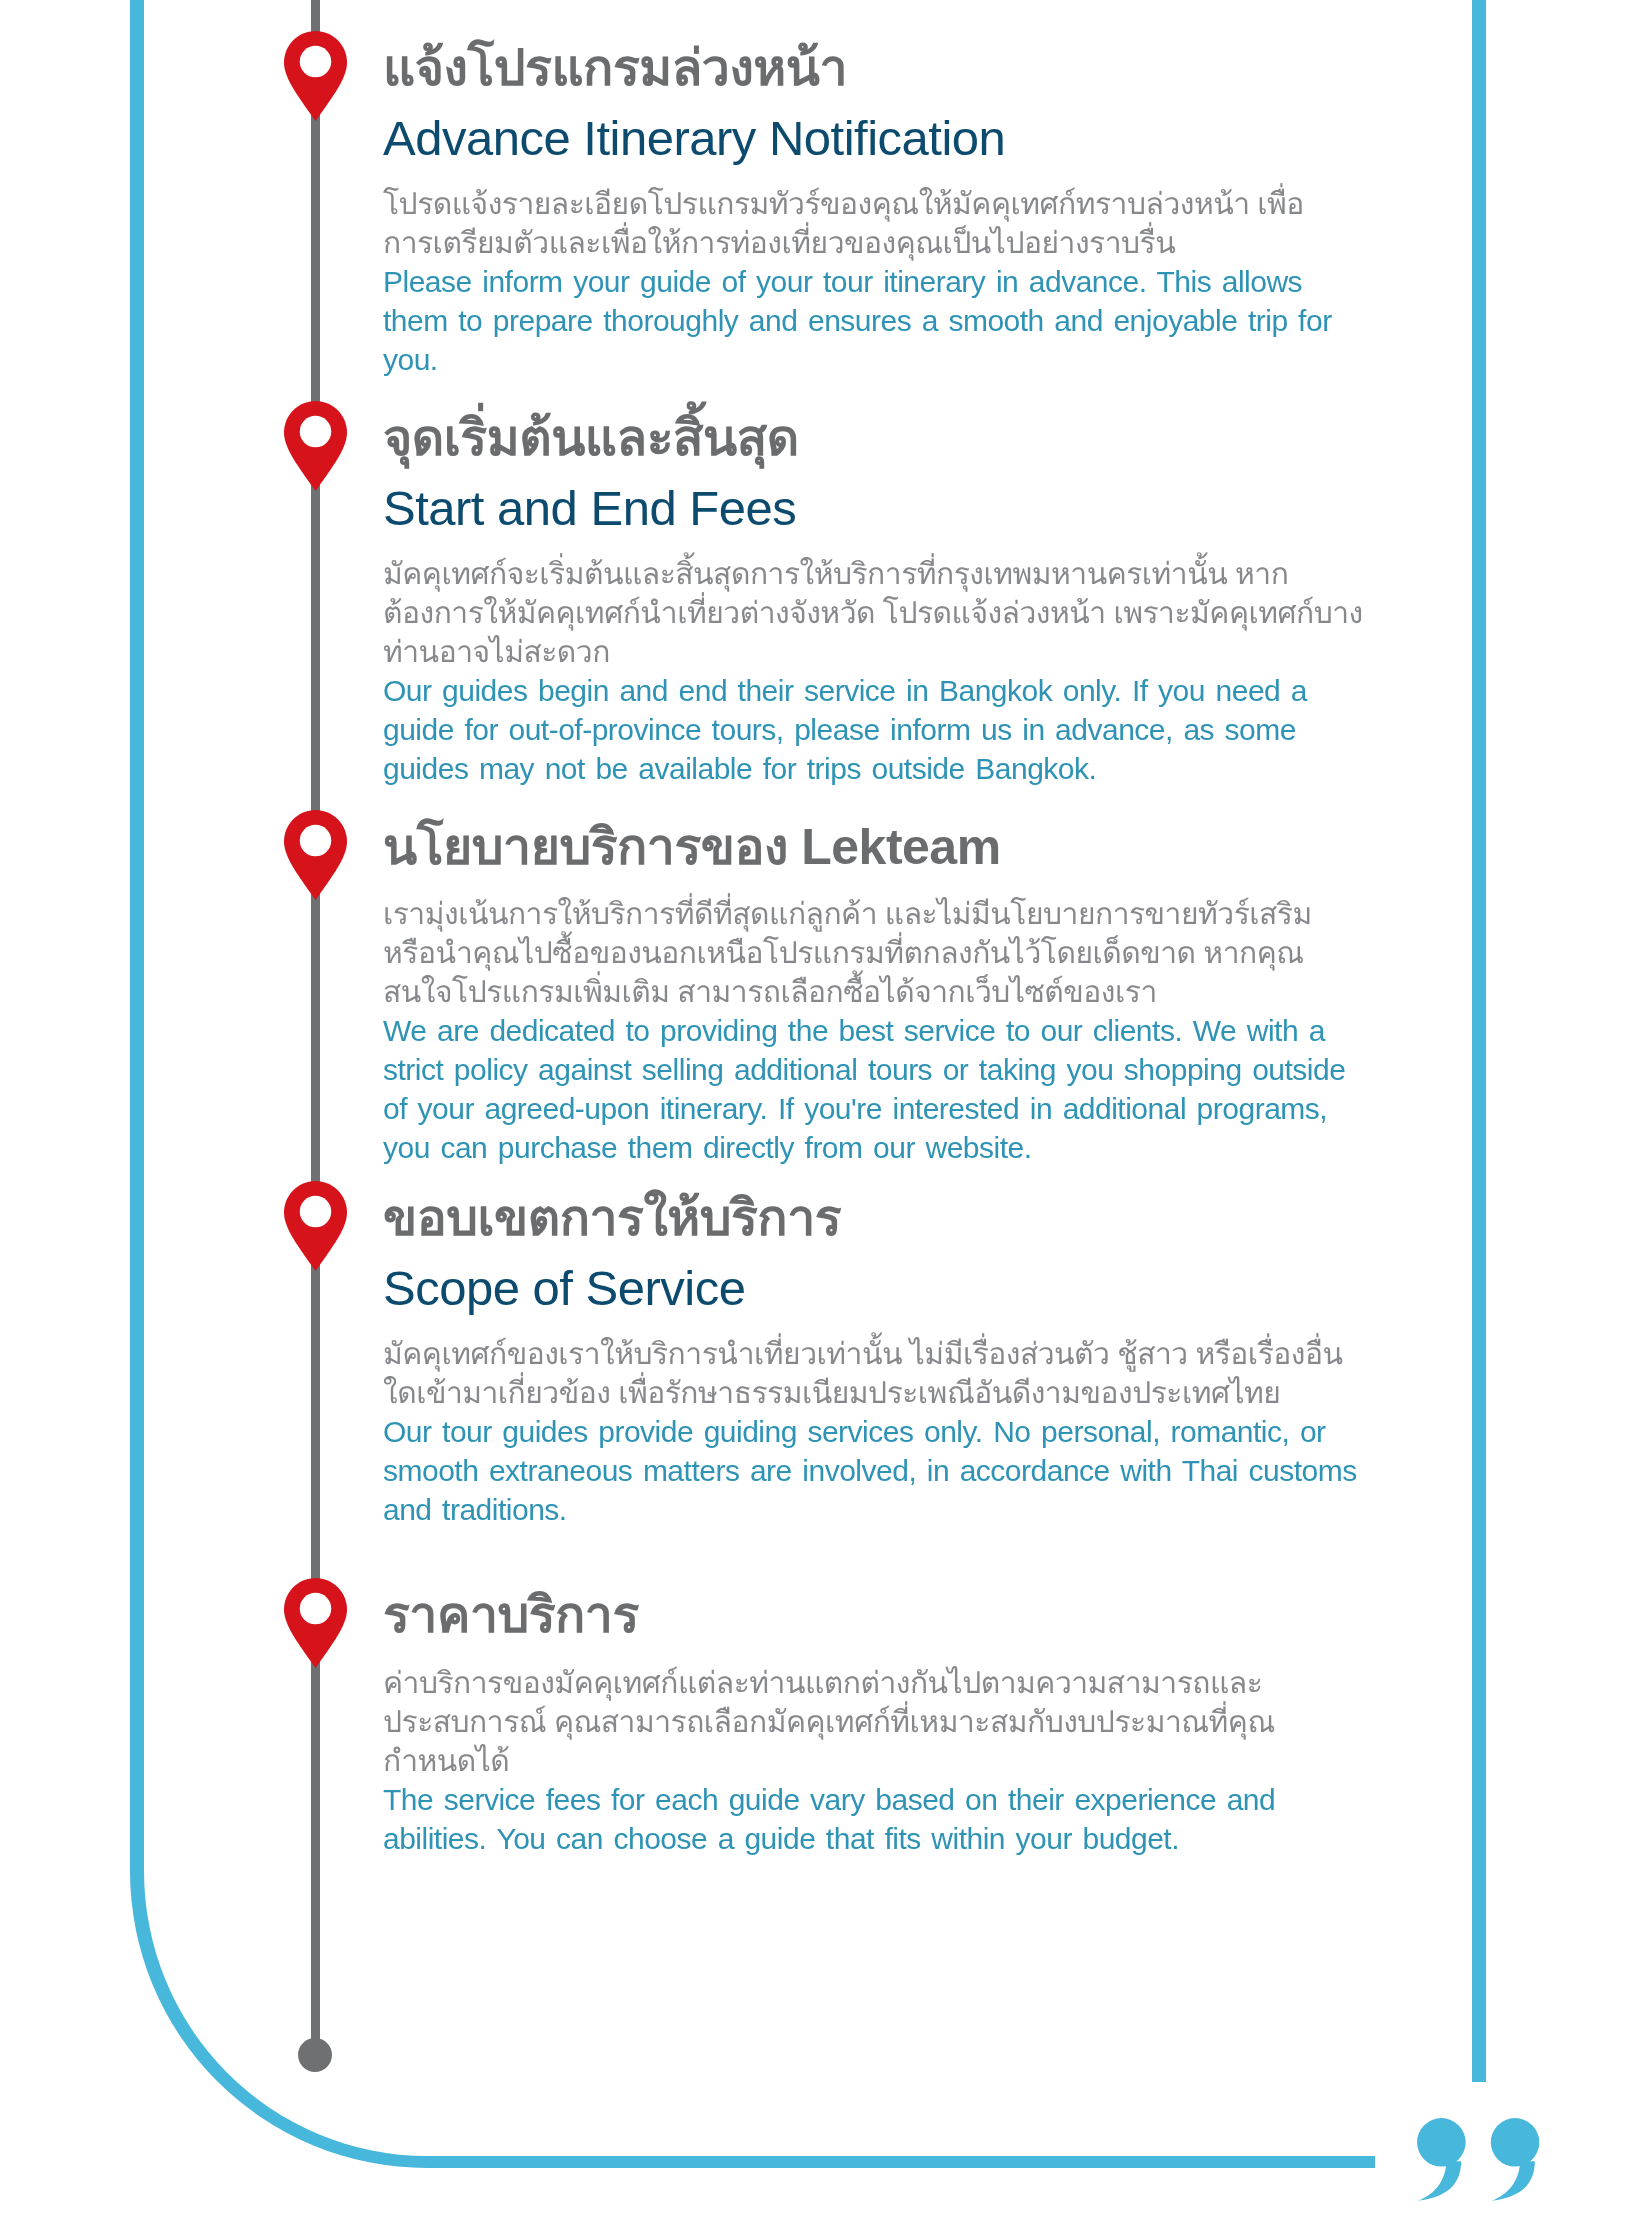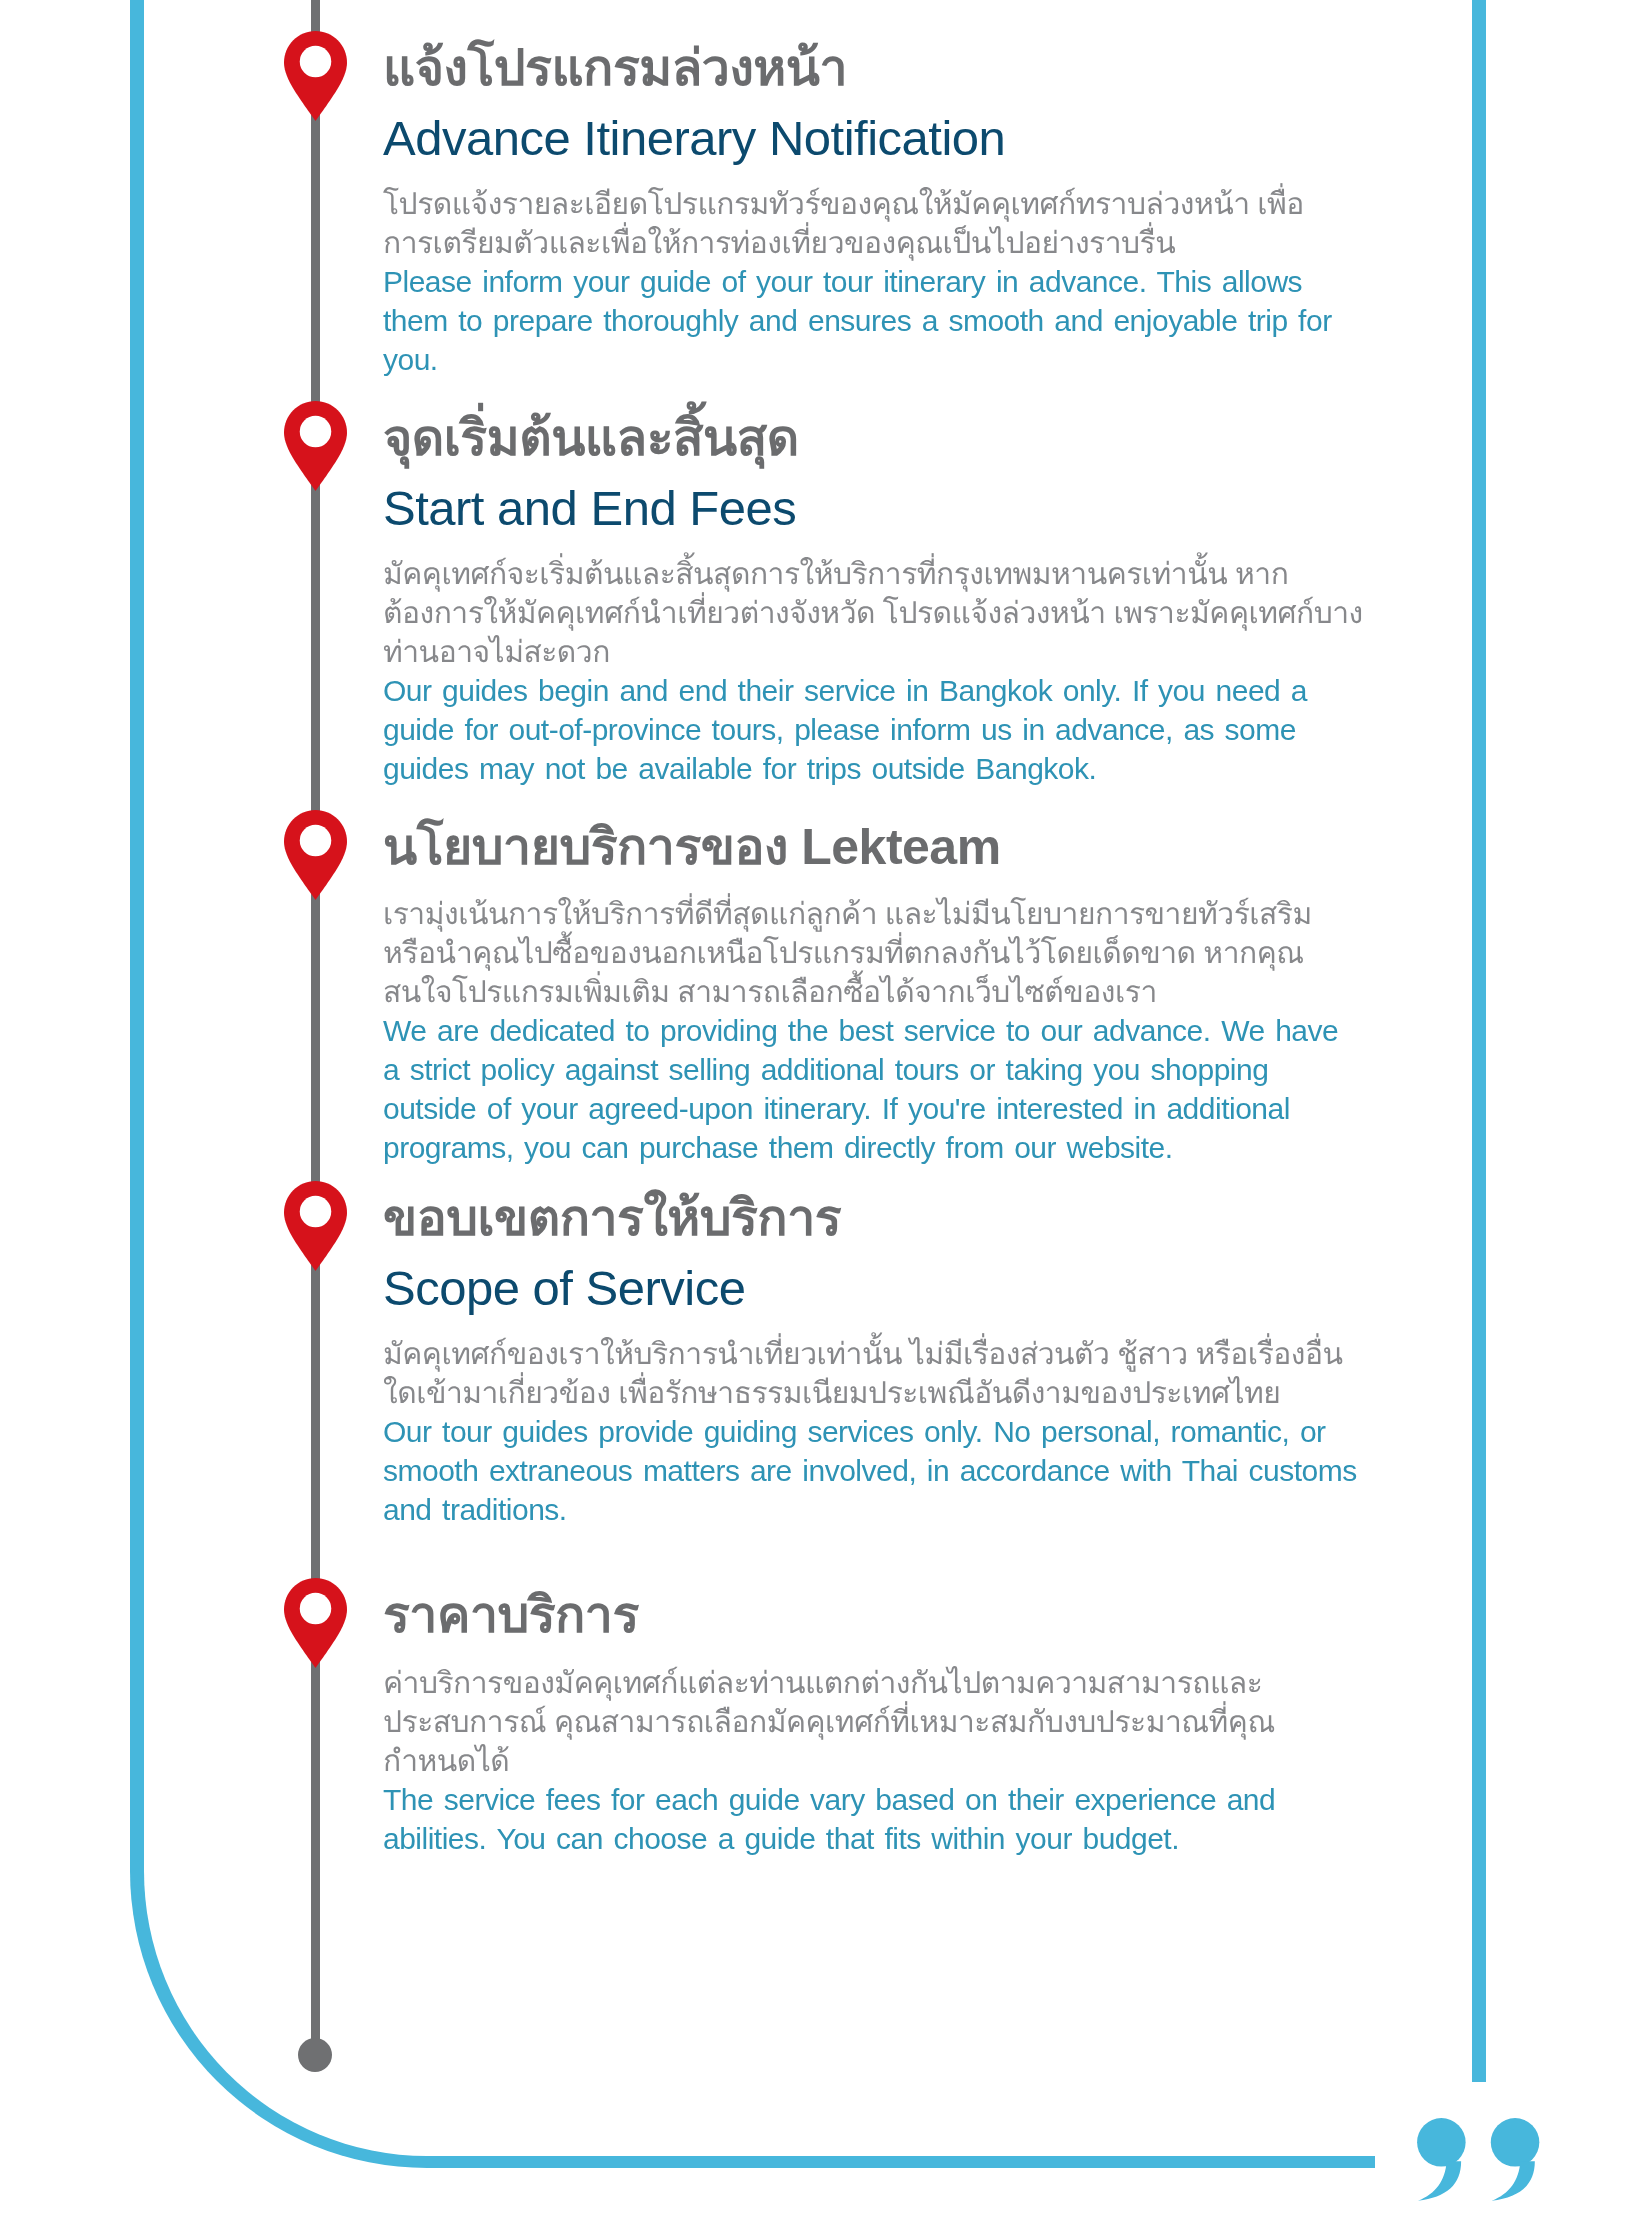--- a/index.html
+++ b/index.html
@@ -114,21 +114,21 @@
       <div class="en-body">Our guides begin and end their service in Bangkok only. If you need a guide for out-of-province tours, please inform us in advance, as some guides may not be available for trips outside Bangkok.</div>
     </div>
 
     <div class="section s3">
       <svg class="pin" viewBox="0 0 70 100">
         <path fill="#D6121B" d="M35 0C15.67 0 0 15.67 0 35c0 9.6 4.9 20.4 11.3 30.6C21 81 35 100 35 100s14-19 23.7-34.4C65.1 55.4 70 44.6 70 35 70 15.67 54.33 0 35 0z"></path>
         <circle fill="#ffffff" cx="35" cy="34" r="17.5"></circle>
       </svg>
       <div class="thai-title">นโยบายบริการของ Lekteam</div>
       <div class="thai-body">เรามุ่งเน้นการให้บริการที่ดีที่สุดแก่ลูกค้า และไม่มีนโยบายการขายทัวร์เสริม หรือนำคุณไปซื้อของนอกเหนือโปรแกรมที่ตกลงกันไว้โดยเด็ดขาด หากคุณสนใจโปรแกรมเพิ่มเติม สามารถเลือกซื้อได้จากเว็บไซต์ของเรา</div>
-      <div class="en-body">We are dedicated to providing the best service to our advance. We have a strict policy against selling additional tours or taking you shopping outside of your agreed-upon itinerary. If you're interested in additional programs, you can purchase them directly from our website.</div>
+      <div class="en-body">We are dedicated to providing the best service to our clients. We with a strict policy against selling additional tours or taking you shopping outside of your agreed-upon itinerary. If you're interested in additional programs, you can purchase them directly from our website.</div>
     </div>
 
     <div class="section s4">
       <svg class="pin" viewBox="0 0 70 100">
         <path fill="#D6121B" d="M35 0C15.67 0 0 15.67 0 35c0 9.6 4.9 20.4 11.3 30.6C21 81 35 100 35 100s14-19 23.7-34.4C65.1 55.4 70 44.6 70 35 70 15.67 54.33 0 35 0z"></path>
         <circle fill="#ffffff" cx="35" cy="34" r="17.5"></circle>
       </svg>
       <div class="thai-title">ขอบเขตการให้บริการ</div>
       <div class="en-title">Scope of Service</div>
       <div class="thai-body">มัคคุเทศก์ของเราให้บริการนำเที่ยวเท่านั้น ไม่มีเรื่องส่วนตัว ชู้สาว หรือเรื่องอื่นใดเข้ามาเกี่ยวข้อง เพื่อรักษาธรรมเนียมประเพณีอันดีงามของประเทศไทย</div>

